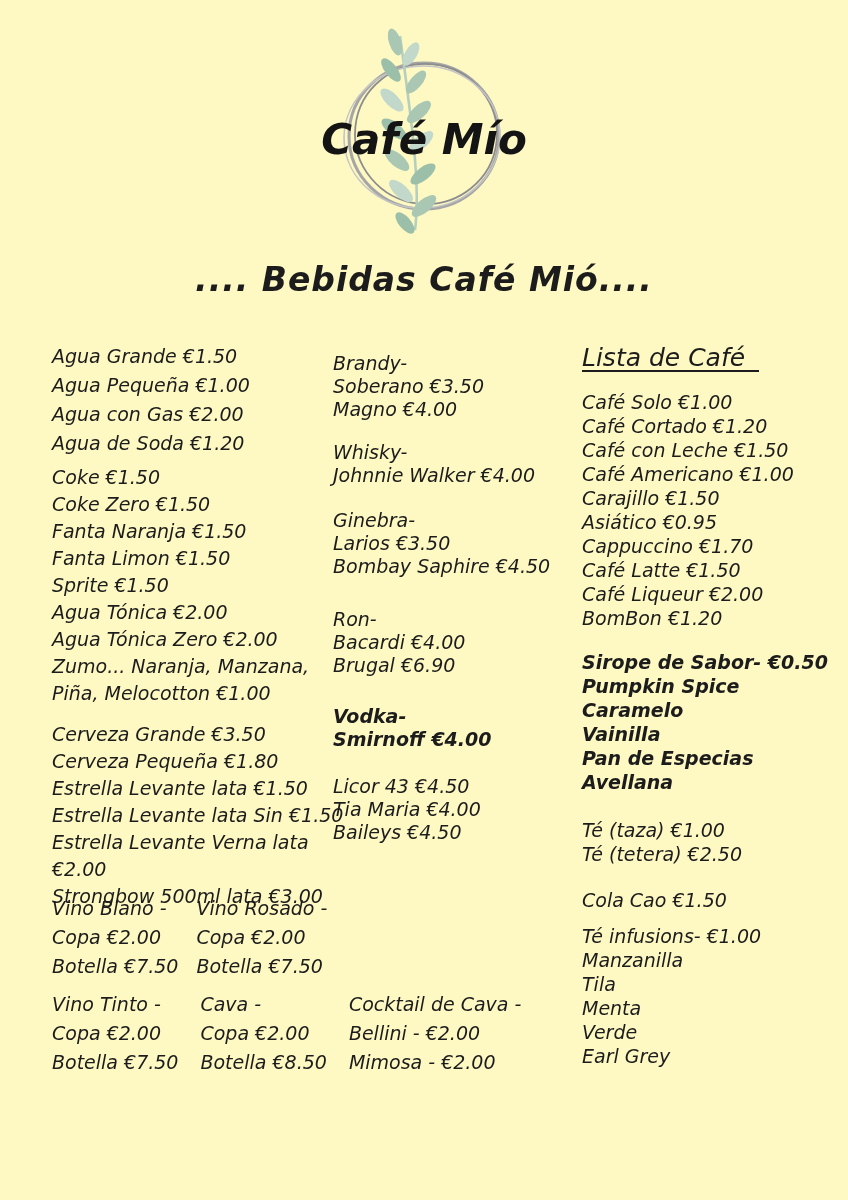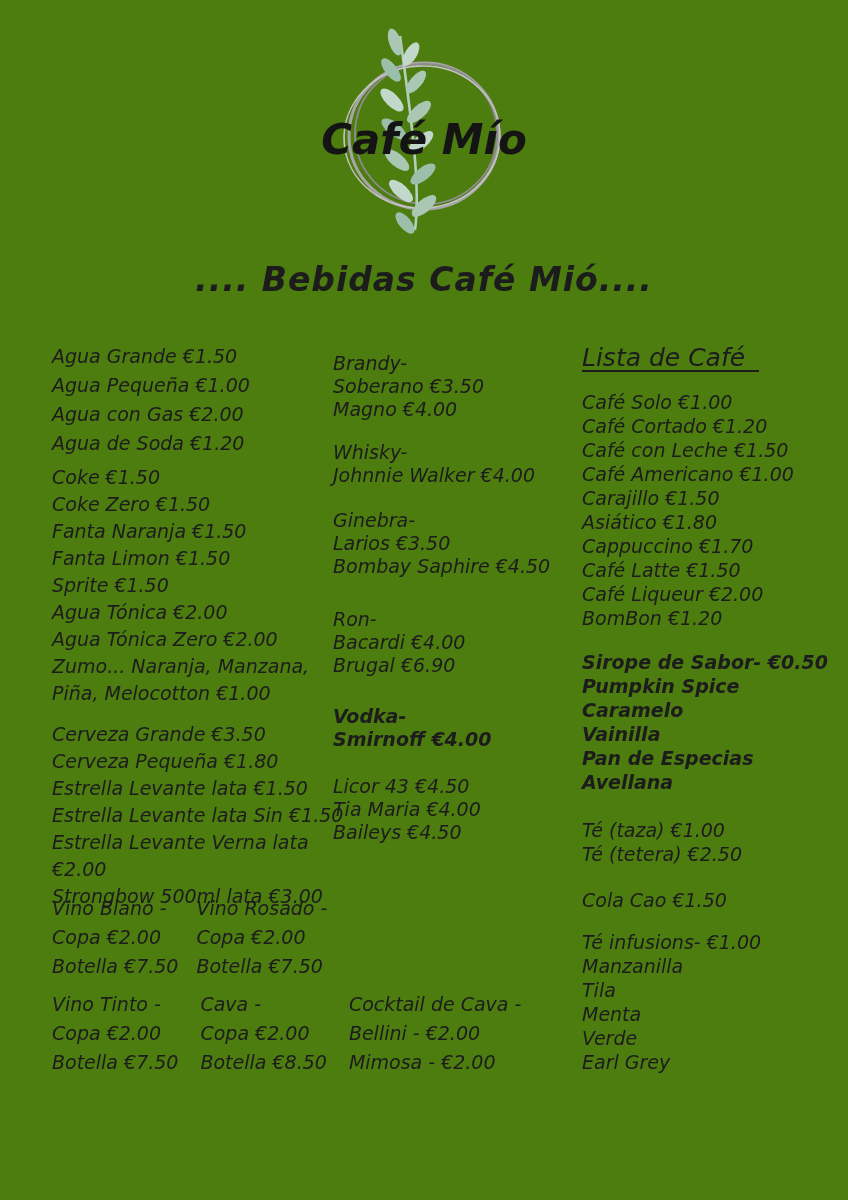--- a/index.html
+++ b/index.html
@@ -1,40 +1,40 @@
 <!DOCTYPE html>
 <html><head>
 <meta charset="utf-8">
 <style>
   * { margin:0; padding:0; box-sizing:border-box; }
   html,body { background:#ffffff; }
   .page {
     position:relative; width:848px; height:1200px; margin:0 auto;
-    background:#4d7c0f; color:#1c1c1c; overflow:hidden;
+    background:#fef9c3; color:#1c1c1c; overflow:hidden;
     font-family:"DejaVu Sans", sans-serif;
   }
   .logo-wrap { position:absolute; left:0; right:0; top:26px; display:flex; justify-content:center; }
   .menu-title {
     position:absolute; left:0; right:0; top:260px; text-align:center;
     font-size:33px; font-weight:bold; font-style:italic; letter-spacing:1px;
   }
   .col { position:absolute; font-style:italic; font-size:19px; }
   .col1 { left:52px;  top:342px; width:296px; }
   .col2 { left:333px; top:352px; width:240px; }
   .col3 { left:582px; top:346px; width:255px; }
   .col1 .line { line-height:27px; }
   .col1 .g-aguas .line { line-height:29px; }
   .col2 .line { line-height:23px; }
   .col3 .line { line-height:24px; }
   .g-aguas { margin-bottom:6px; }
   .g-refrescos { margin-bottom:14px; }
   .g-sp20 { margin-bottom:20px; }
   .g-sp22 { margin-bottom:22px; }
   .g-sp24 { margin-bottom:24px;font-weight:bold; }
-  .g-sp26 { margin-bottom:18px; }
+  .g-sp26 { margin-bottom:12px; }
   .g-sp28 { margin-bottom:28px; }
   .g-sp30 { margin-bottom:30px; }
   .list-header {
     display:inline-block; font-size:25px; line-height:24px;
     border-bottom:2px solid #1c1c1c; padding-right:14px; margin-bottom:18px;
   }
   .wine-row { position:absolute; display:flex; font-style:italic; font-size:19px; }
   .wine-row1 { left:52px; top:894px; gap:18px; }
   .wine-row2 { left:52px; top:990px; gap:22px; }
   .wine-row .line { line-height:29px; }
@@ -169,21 +169,21 @@
   <div class="col col3">
     <div>
       <span class="list-header">Lista de Café</span>
     </div>
     <div class="g-sp20">
         <div class="line">Café Solo €1.00</div>
         <div class="line">Café Cortado €1.20</div>
         <div class="line">Café con Leche €1.50</div>
         <div class="line">Café Americano €1.00</div>
         <div class="line">Carajillo €1.50</div>
-        <div class="line">Asiático €1.80</div>
+        <div class="line">Asiático €0.95</div>
         <div class="line">Cappuccino €1.70</div>
         <div class="line">Café Latte €1.50</div>
         <div class="line">Café Liqueur €2.00</div>
         <div class="line">BomBon €1.20</div>
       </div>
     <div class="g-sp24">
         <div class="line">Sirope de Sabor- €0.50</div>
         <div class="line">Pumpkin Spice</div>
         <div class="line">Caramelo</div>
         <div class="line">Vainilla</div>

